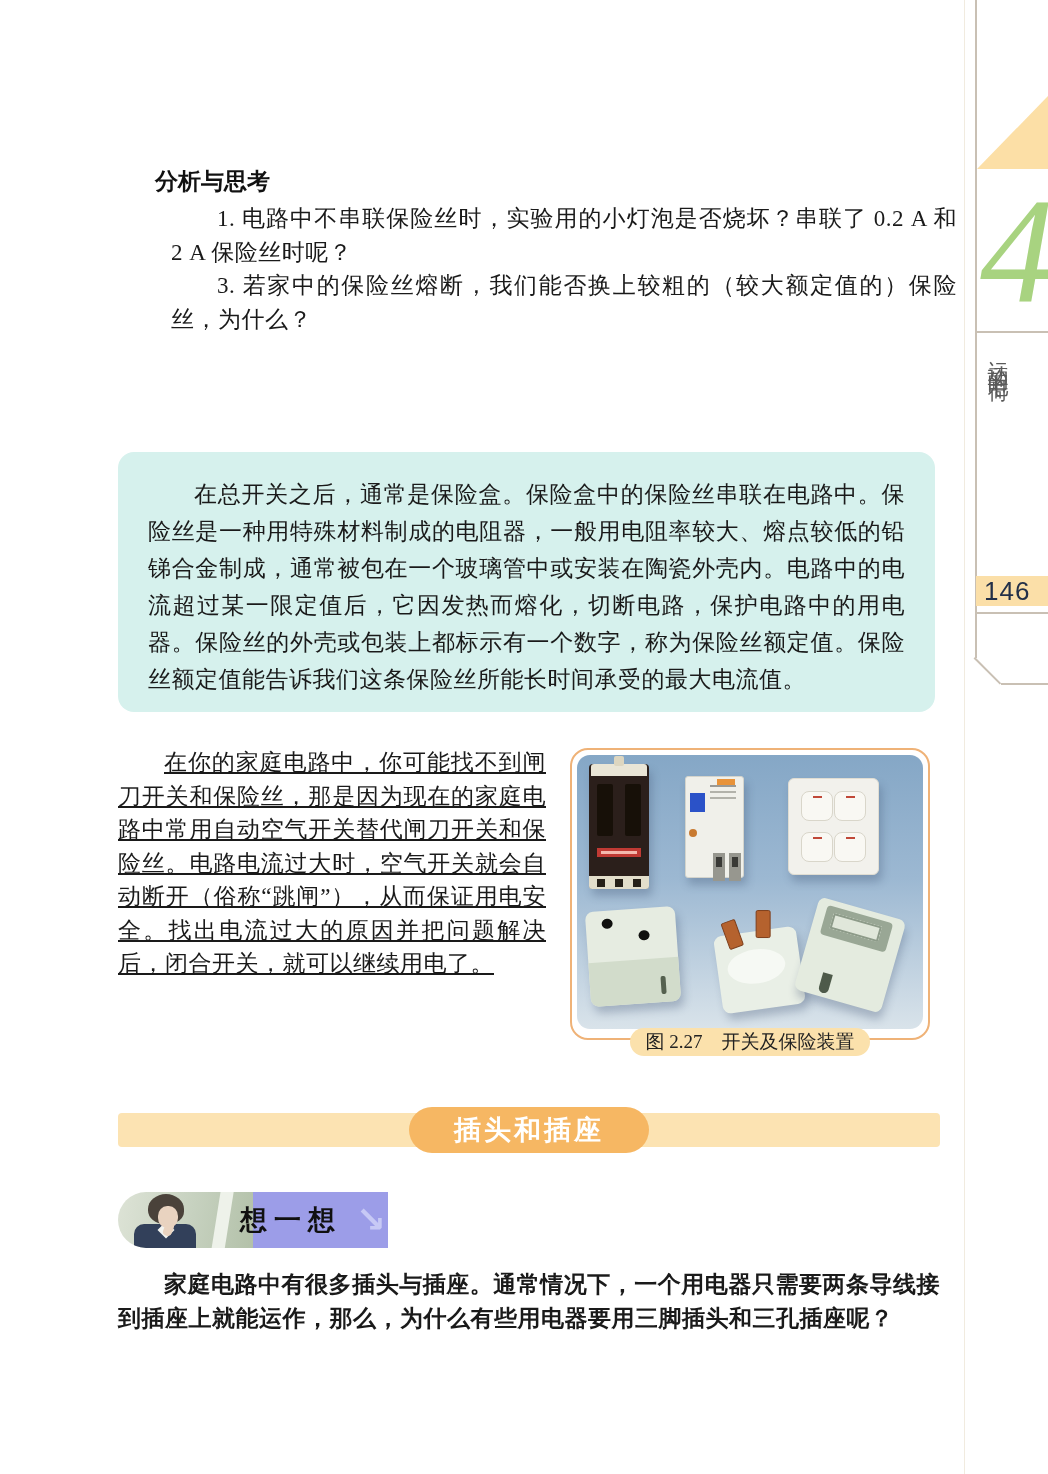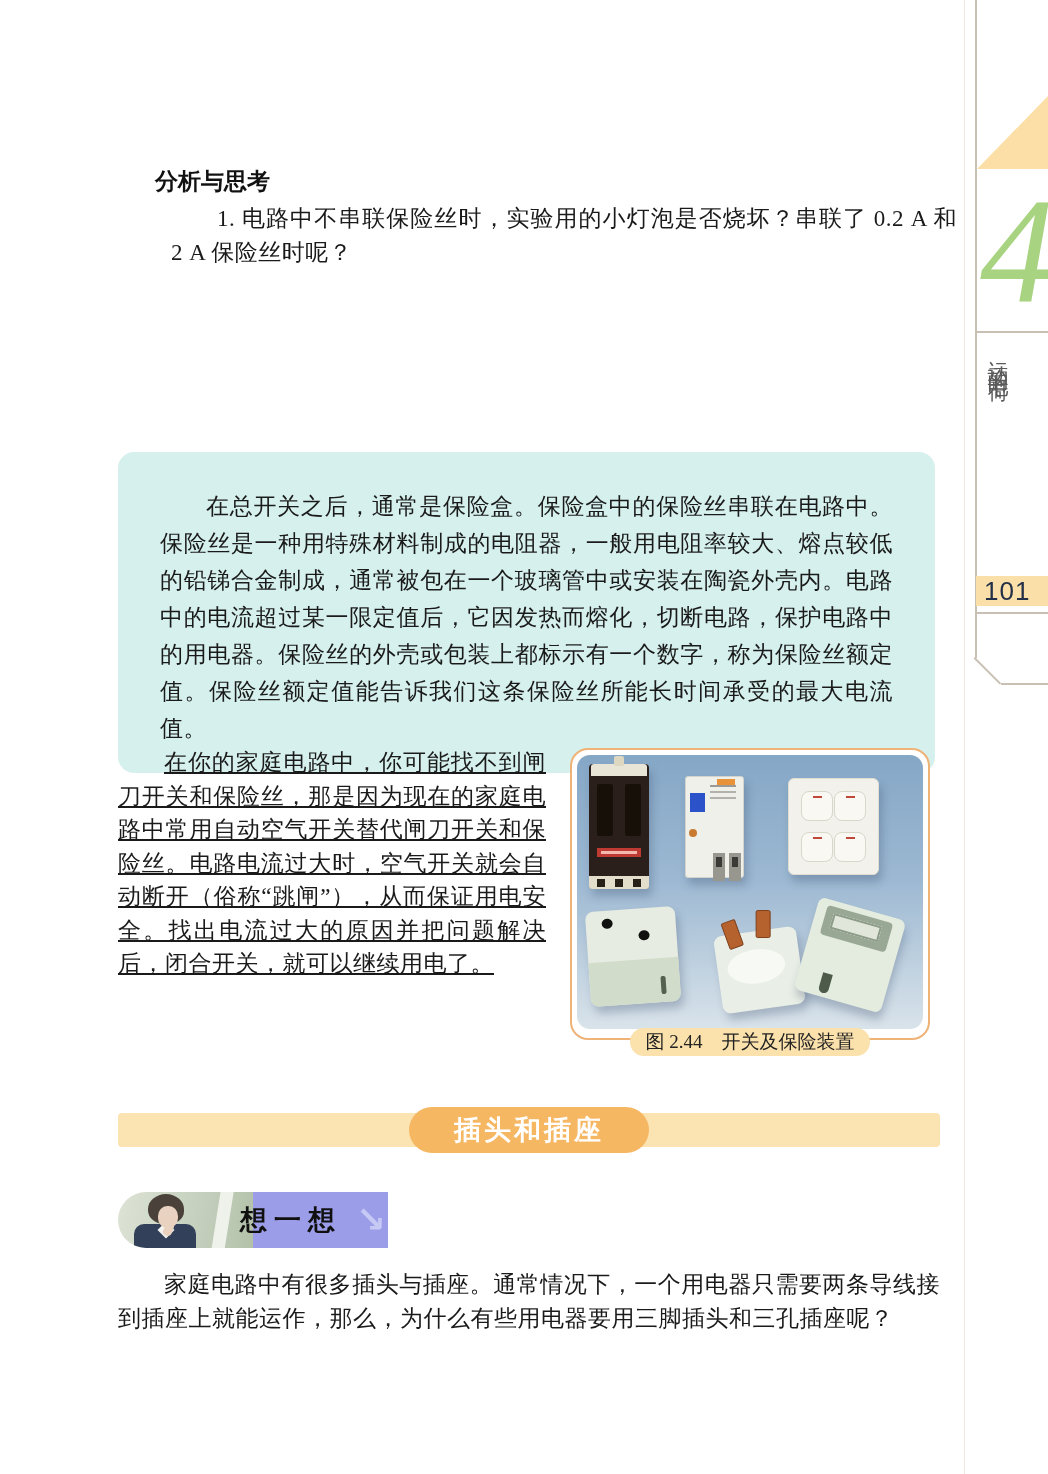--- a/index.html
+++ b/index.html
@@ -18,21 +18,21 @@
     margin:0; font-size:23px; line-height:33.5px; text-align:justify;
     text-indent:2em; letter-spacing:0.5px;
   }
   
   .info-box{
     position:absolute; left:118px; top:452px; width:817px; min-height:240px;
     background:#d6f1ed; border-radius:16px; box-sizing:border-box;
     padding:24px 30px 14px 30px;
   }
   .info-box p{
-    margin:12px; font-size:23px; line-height:37px; text-align:justify; text-indent:2em;
+    margin:0; font-size:23px; line-height:37px; text-align:justify; text-indent:2em;
     letter-spacing:0.5px;
   }
   
   .main-para{
     position:absolute; left:118px; top:746px; width:428px;
     font-size:23px; line-height:33.5px; text-align:justify; text-indent:2em;
     letter-spacing:0.5px;
     text-decoration:underline;
   }
   .figure{
@@ -123,21 +123,21 @@
     font-family:"Liberation Sans","DejaVu Sans",sans-serif; font-weight:bold;
     font-size:27px; color:#101010; letter-spacing:7px; white-space:nowrap;
   }
   .think-arrow{
     position:absolute; right:2px; top:50%; transform:translateY(-52%); z-index:2;
     font-family:"DejaVu Sans",sans-serif; font-size:36px; font-weight:bold; color:#c7c9f5;
   }
   
   .closing{
     position:absolute; left:118px; top:1268px; width:822px;
-    font-size:23px; line-height:34px; text-align:justify; text-indent:2em; letter-spacing:0.5px;
+    font-size:23px; line-height:34px; text-align:justify; text-indent:2em; letter-spacing:0.5px;font-weight:bold;
   }
   
   .edge-line-faint{ position:absolute; left:964px; top:0; width:1px; height:1474px; background:#f1ebdf;}
   .edge-line{ position:absolute; left:975px; top:0; width:2px; height:658px; background:#c9c0b4;}
   .edge-diag{ position:absolute; left:975px; top:657px; width:37px; height:2px; background:#c9c0b4; transform-origin:left top; transform:rotate(45deg);}
   .edge-h{ position:absolute; left:1001px; top:683px; width:47px; height:2px; background:#c9c0b4;}
   .corner-triangle{
     position:absolute; left:977px; top:96px; width:71px; height:73px; background:#fcdfa6;
     clip-path:polygon(0 100%, 100% 100%, 100% 0);
   }
@@ -164,20 +164,21 @@
   .rule-under-pageno{ position:absolute; left:976px; top:612px; width:72px; height:2px; background:#c9c0b4;}
 </style>
 </head>
 <body>
 
 <div class="page">
 
   <div class="analysis-heading">分析与思考</div>
   <div class="questions">
     <p>1. 电路中不串联保险丝时，实验用的小灯泡是否烧坏？串联了 0.2 A 和 2 A 保险丝时呢？</p>
+    <p>3. 若家中的保险丝熔断，我们能否换上较粗的（较大额定值的）保险丝，为什么？</p>
   </div>
 
   <div class="info-box">
     <p>在总开关之后，通常是保险盒。保险盒中的保险丝串联在电路中。保险丝是一种用特殊材料制成的电阻器，一般用电阻率较大、熔点较低的铅锑合金制成，通常被包在一个玻璃管中或安装在陶瓷外壳内。电路中的电流超过某一限定值后，它因发热而熔化，切断电路，保护电路中的用电器。保险丝的外壳或包装上都标示有一个数字，称为保险丝额定值。保险丝额定值能告诉我们这条保险丝所能长时间承受的最大电流值。</p>
   </div>
 
   <div class="main-para">在你的家庭电路中，你可能找不到闸刀开关和保险丝，那是因为现在的家庭电路中常用自动空气开关替代闸刀开关和保险丝。电路电流过大时，空气开关就会自动断开（俗称“跳闸”），从而保证用电安全。找出电流过大的原因并把问题解决后，闭合开关，就可以继续用电了。</div>
 
   <div class="figure">
     <div class="figure-photo">
@@ -216,21 +217,21 @@
       <div class="ph porc2">
         <div class="clip a"></div>
           <div class="clip b"></div>
           <div class="body-hi"></div>
       </div>
       <div class="ph porc3">
         <div class="open"></div>
           <div class="unotch"></div>
       </div>
     </div>
-    <div class="figure-caption">图 2.44　开关及保险装置</div>
+    <div class="figure-caption">图 2.27　开关及保险装置</div>
   </div>
 
   <div class="section-band">
     <div class="section-pill">插头和插座</div>
   </div>
 
   <div class="think-banner">
     <div class="think-purple"></div>
     <div class="think-photo">
       <div class="window"></div>
@@ -248,17 +249,17 @@
 
   <div class="edge-line-faint"></div>
   <div class="edge-line"></div>
   <div class="edge-diag"></div>
   <div class="edge-h"></div>
   <div class="corner-triangle"></div>
   <div class="chapter-number">4</div>
   <div class="rule-under-4"></div>
   <div class="chapter-title">运动的电荷</div>
   <div class="pageno-band">
-    <div class="pageno">101</div>
+    <div class="pageno">146</div>
   </div>
   <div class="rule-under-pageno"></div>
 
 </div>
 
 </body></html>

